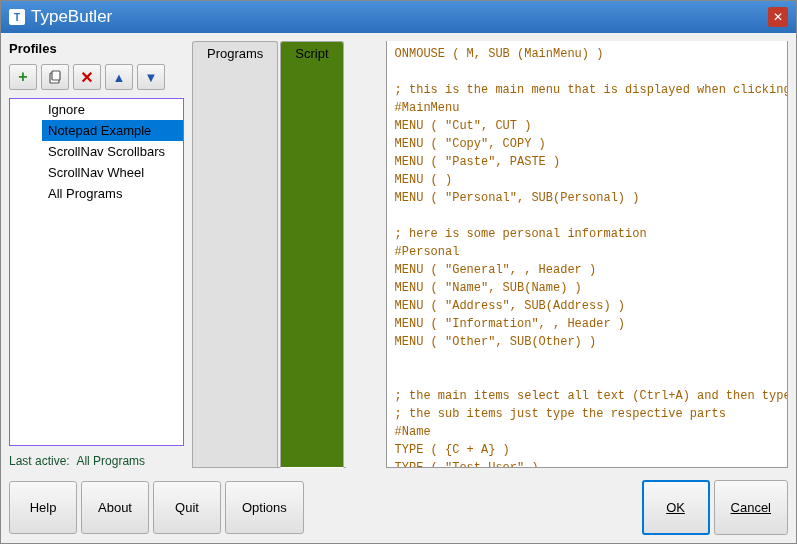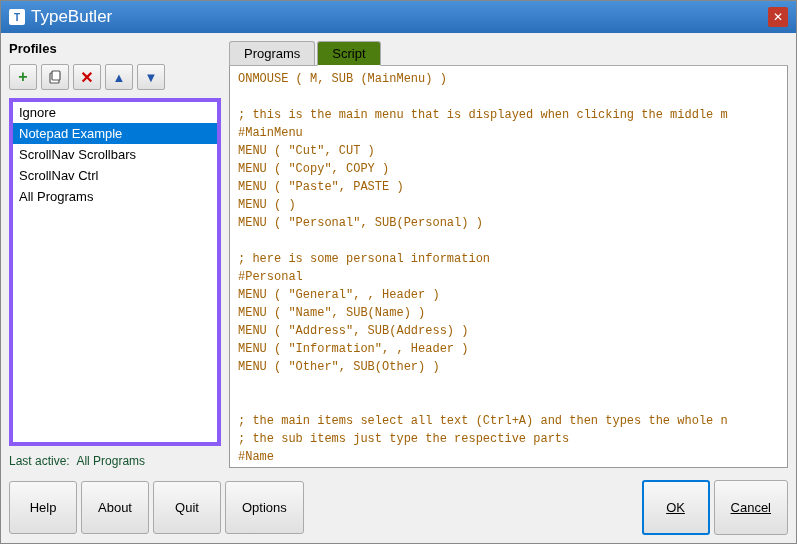--- a/index.html
+++ b/index.html
@@ -84,21 +84,21 @@
     }
 
     .main-content {
       display: flex;
       flex: 1;
       gap: 8px;
       overflow: hidden;
     }
 
     .left-panel {
-      width: 212px;
+      width: 175px;
       display: flex;
       flex-direction: column;
       gap: 4px;
     }
 
     .left-panel-title {
       font-weight: bold;
       font-size: 13px;
       margin-bottom: 4px;
     }
@@ -116,51 +116,52 @@
       background: linear-gradient(to bottom, #f8f8f8, #e0e0e0);
       cursor: pointer;
       display: flex;
       align-items: center;
       justify-content: center;
       font-size: 14px;
       border-radius: 2px;
     }
 
     .profile-list {
-      border: 4px solid #8b5cf6;
+      border: 1px solid #8b5cf6;
       background: white;
       flex: 1;
       overflow-y: auto;
+      padding-left: 32px;
     }
 
     .profile-item {
       padding: 3px 6px;
       cursor: pointer;
       white-space: nowrap;
       overflow: hidden;
       text-overflow: ellipsis;
       font-size: 13px;
     }
 
     .profile-item.selected {
       background: #0078d7;
-      color: #ffffff;
+      color: #000000;
     }
 
     .last-active {
       font-size: 12px;
       color: #14532d;
       margin-top: 4px;
     }
 
     .right-panel {
       flex: 1;
       display: flex;
-      flex-direction: column;
-      overflow: hidden;
+      overflow: hidden;
+      gap: 40px;
     }
 
     .tabs {
       display: flex;
       gap: 0;
       border-bottom: 1px solid #aaa;
     }
 
     .tab {
       padding: 4px 14px;
@@ -266,21 +267,21 @@
             </svg>
           </button>
           <button class="toolbar-btn" style="color:#cc0000; font-size:16px; font-weight:bold;">✕</button>
           <button class="toolbar-btn" style="color:#2255aa; font-size:13px;">▲</button>
           <button class="toolbar-btn" style="color:#2255aa; font-size:13px;">▼</button>
         </div>
         <div class="profile-list">
           <div class="profile-item">Ignore</div>
           <div class="profile-item selected">Notepad Example</div>
           <div class="profile-item">ScrollNav Scrollbars</div>
-          <div class="profile-item">ScrollNav Ctrl</div>
+          <div class="profile-item">ScrollNav Wheel</div>
           <div class="profile-item">All Programs</div>
         </div>
         <div class="last-active">
           <span>Last active:</span>
           &nbsp;<span>All Programs</span>
         </div>
       </div>
 
       <div class="right-panel">
         <div class="tabs">

